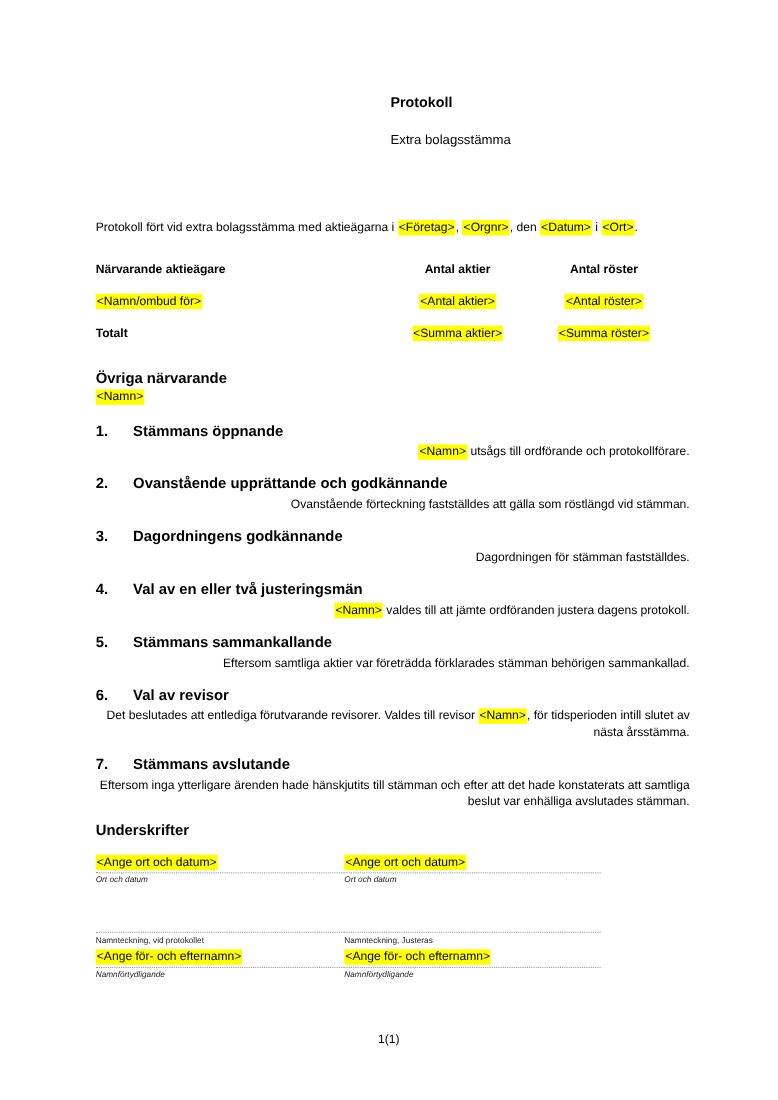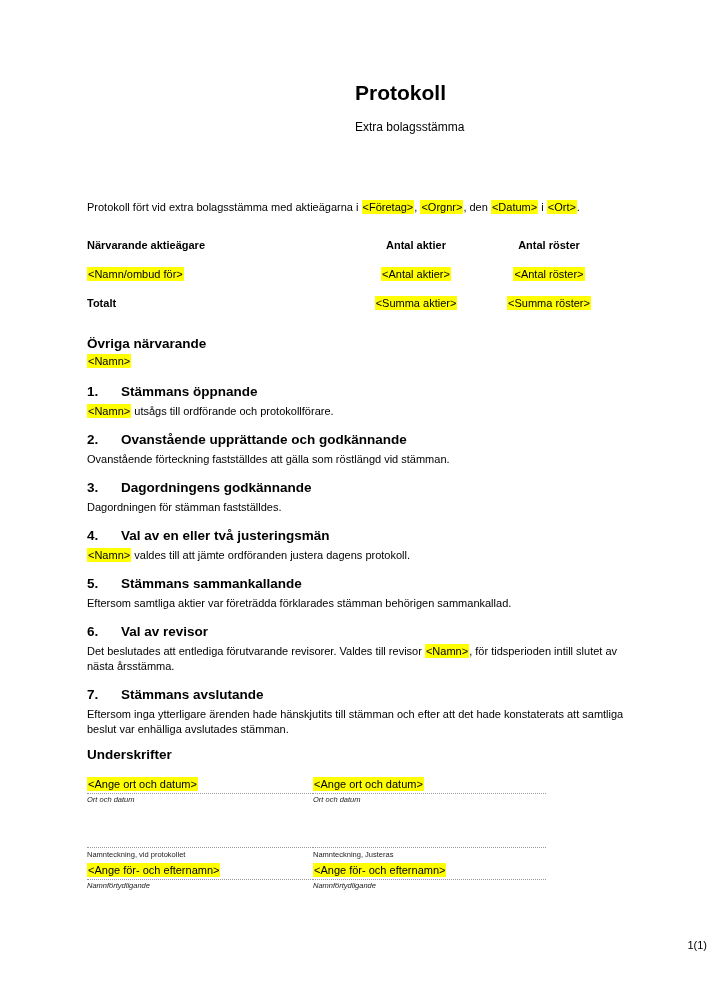--- a/index.html
+++ b/index.html
@@ -5,49 +5,49 @@
   html,body { margin:0; padding:0; background:#ffffff; }
   .page {
     position:relative; width:707px; height:1000px; background:#ffffff;
     font-family:"Liberation Sans", sans-serif; font-size:11px; color:#000000;
     overflow:hidden;
   }
   .bold { font-weight:bold; }
   .hl { background:#ffff00; padding:1px 1px; }
 
   .title-block { position:absolute; left:355px; top:83px; }
-  .doc-title { font-size:21px; font-weight:bold; line-height:19px; }
+  .doc-title { font-size:13px; font-weight:bold; line-height:19px; }
   .doc-subtitle { font-size:12px; line-height:15px; margin-top:18px; }
 
   .intro { position:absolute; left:87px; top:200px; margin:0; line-height:15px; white-space:nowrap; }
 
   .att-table { position:absolute; left:87px; top:238px; }
   .att-row { display:grid; grid-template-columns:265px 128px 138px; line-height:14px; margin-bottom:15px; }
   .att-row .c2, .att-row .c3 { text-align:center; }
 
   .others { position:absolute; left:87px; top:335px; }
   .sec-heading-lg { font-size:13.5px; font-weight:bold; margin:0; line-height:17px; }
   .others p { margin:2px 0 0 0; line-height:14px; }
 
   .sections { position:absolute; left:87px; top:384px; width:540px; }
   .sec-head { display:flex; font-size:13.5px; font-weight:bold; line-height:16px; margin:0 0 4px 0; }
   .sec-num { flex:0 0 34px; }
-  .sec-body { margin:0 0 13px 0; line-height:15px; }
+  .sec-body { margin:0 0 13px 0; line-height:15px;text-align:right; }
 
   .signatures { position:absolute; left:87px; top:746px; width:533px; }
   .signatures .sec-heading-lg { margin-bottom:13px; }
   .sig-grid { display:grid; grid-template-columns:226px 233px; }
   .sig-value-line { border-bottom:1px dotted #999; height:17px; line-height:16px; }
   .sig-caption { font-size:7.5px; line-height:9px; margin-top:1px; color:#222;font-style:italic; }
   .sig-spacer { height:43px; }
   .sig-topline { height:0; border-bottom:1px dotted #999; }
   .sig-topcaption { font-size:7.5px; line-height:9px; margin-top:2px; color:#222; }
   .sig-name-line { border-bottom:1px dotted #999; height:16px; margin-top:4px; line-height:15px; }
 
-  .footer { position:absolute; left:0; right:0; top:938px; text-align:right; line-height:14px; }
+  .footer { position:absolute; left:0; right:0; top:938px; text-align:center; line-height:14px; }
 </style>
 </head>
 <body>
 
 <div class="page">
 
   <header class="title-block">
     <div class="doc-title">Protokoll</div>
     <div class="doc-subtitle">Extra bolagsstämma</div>
   </header>

